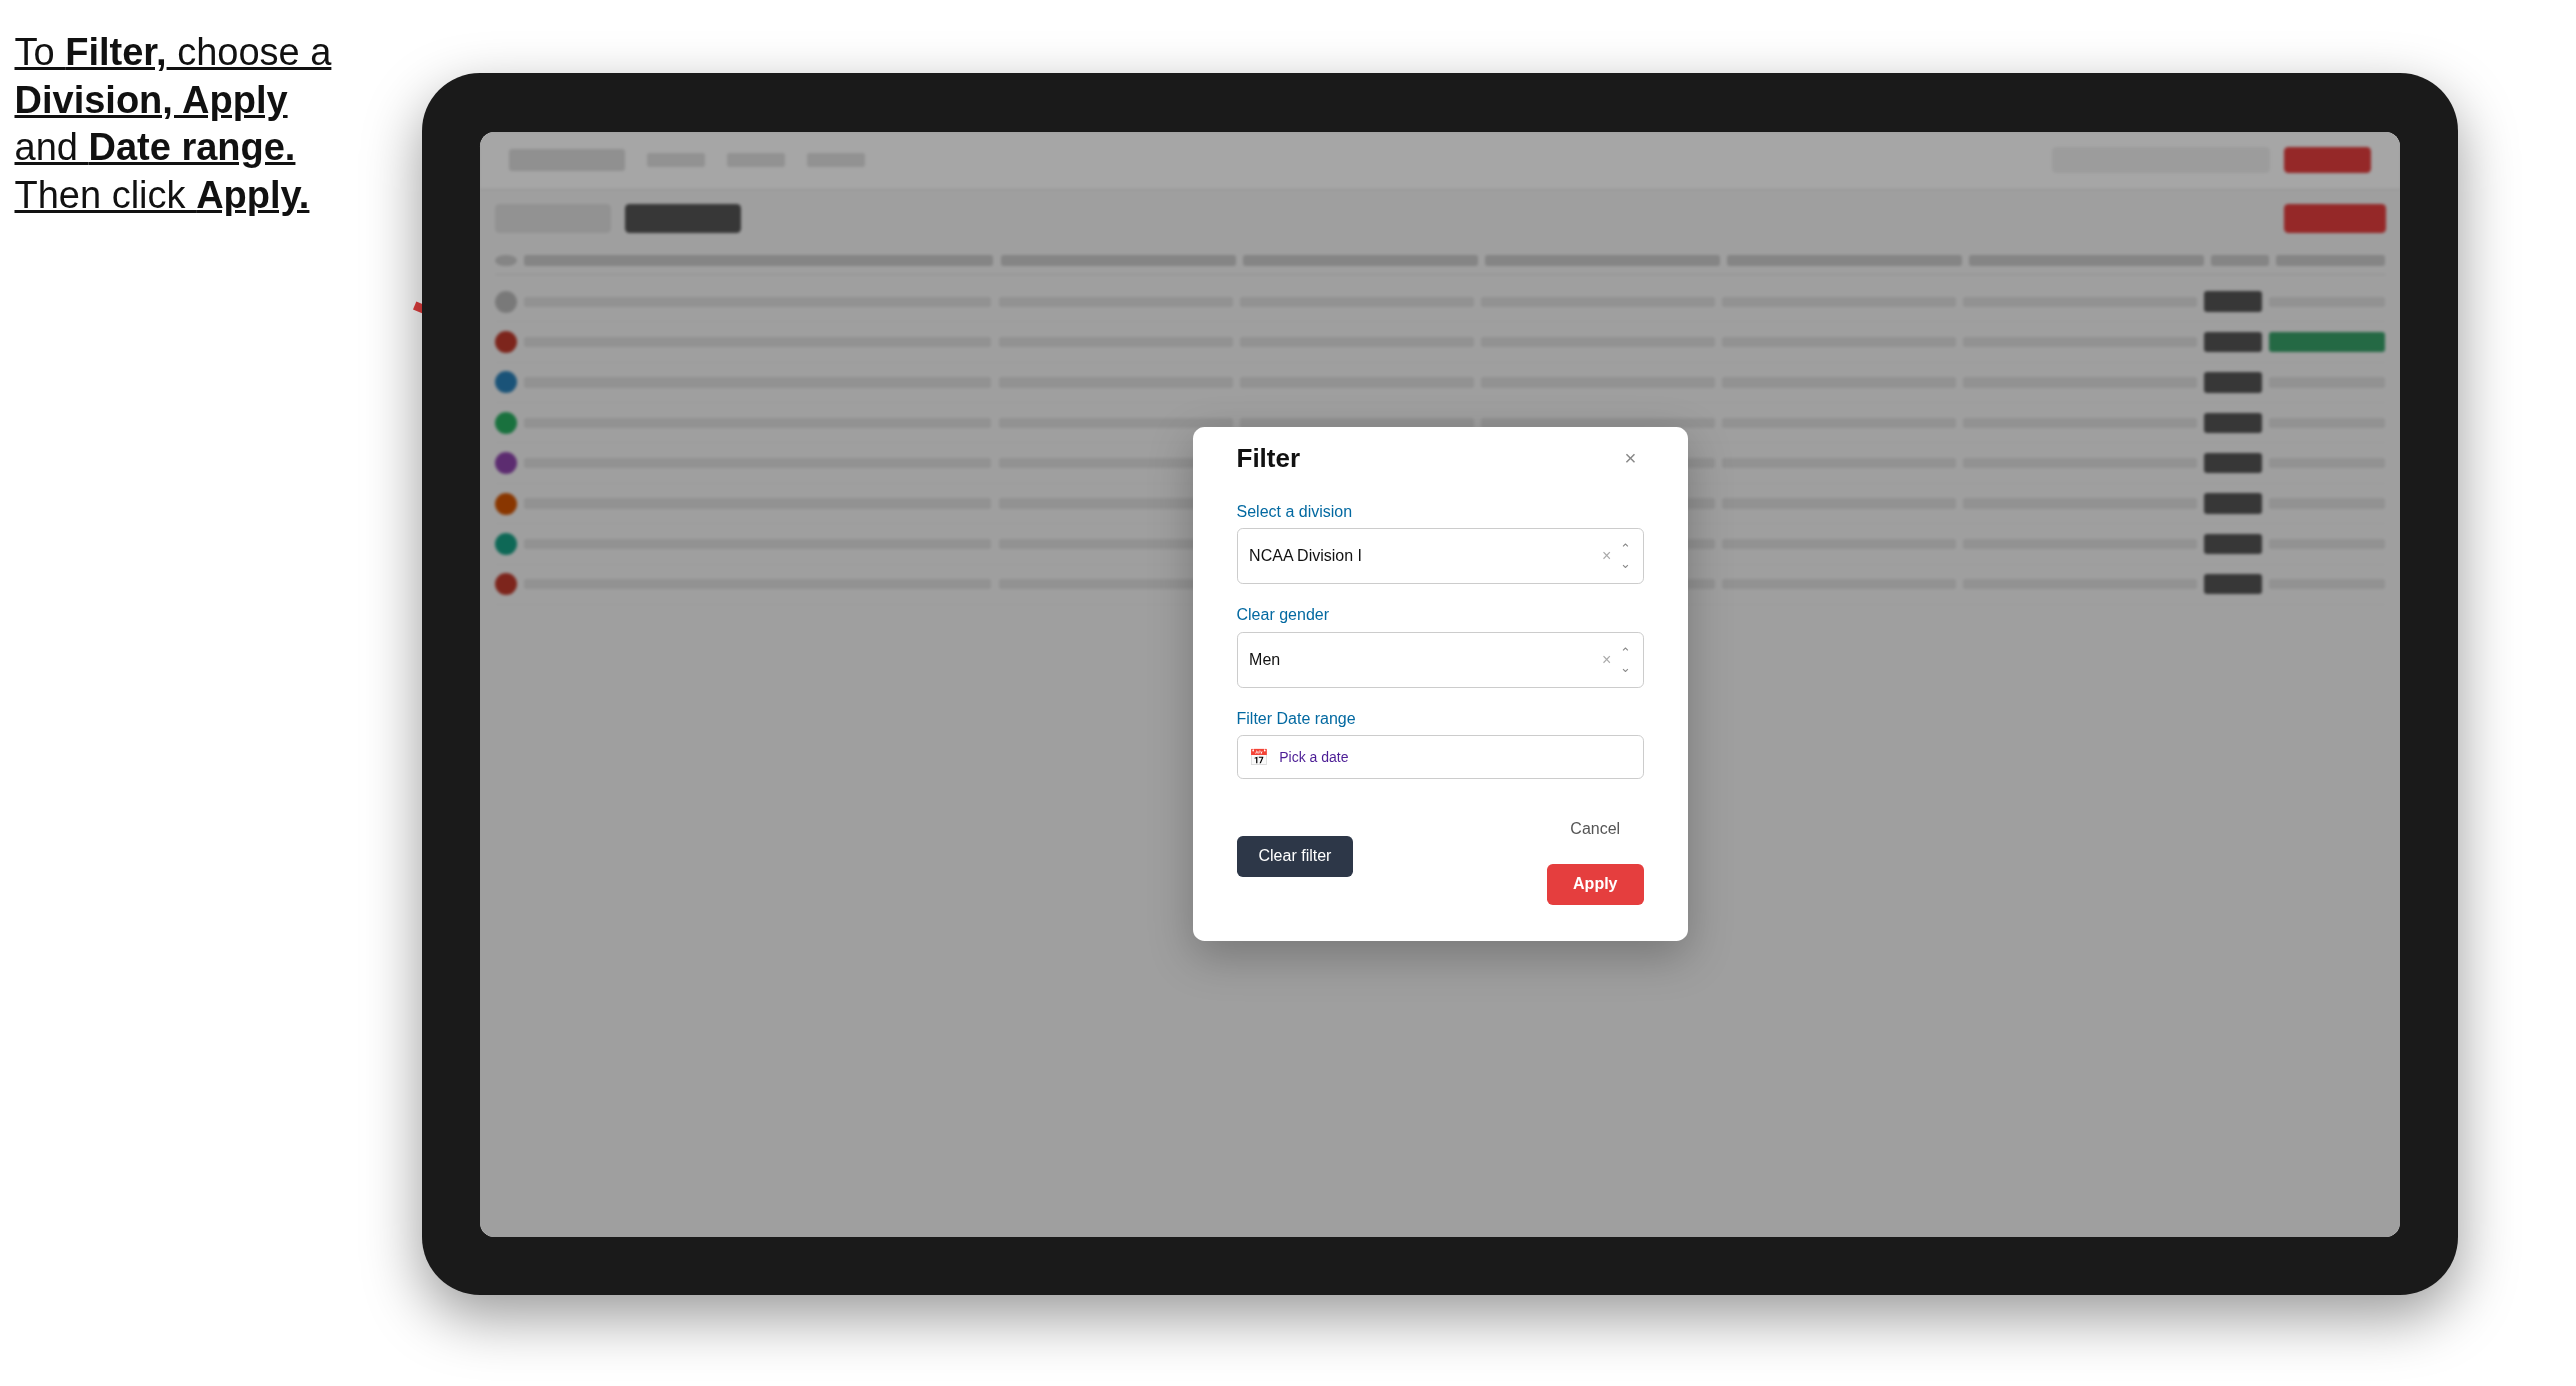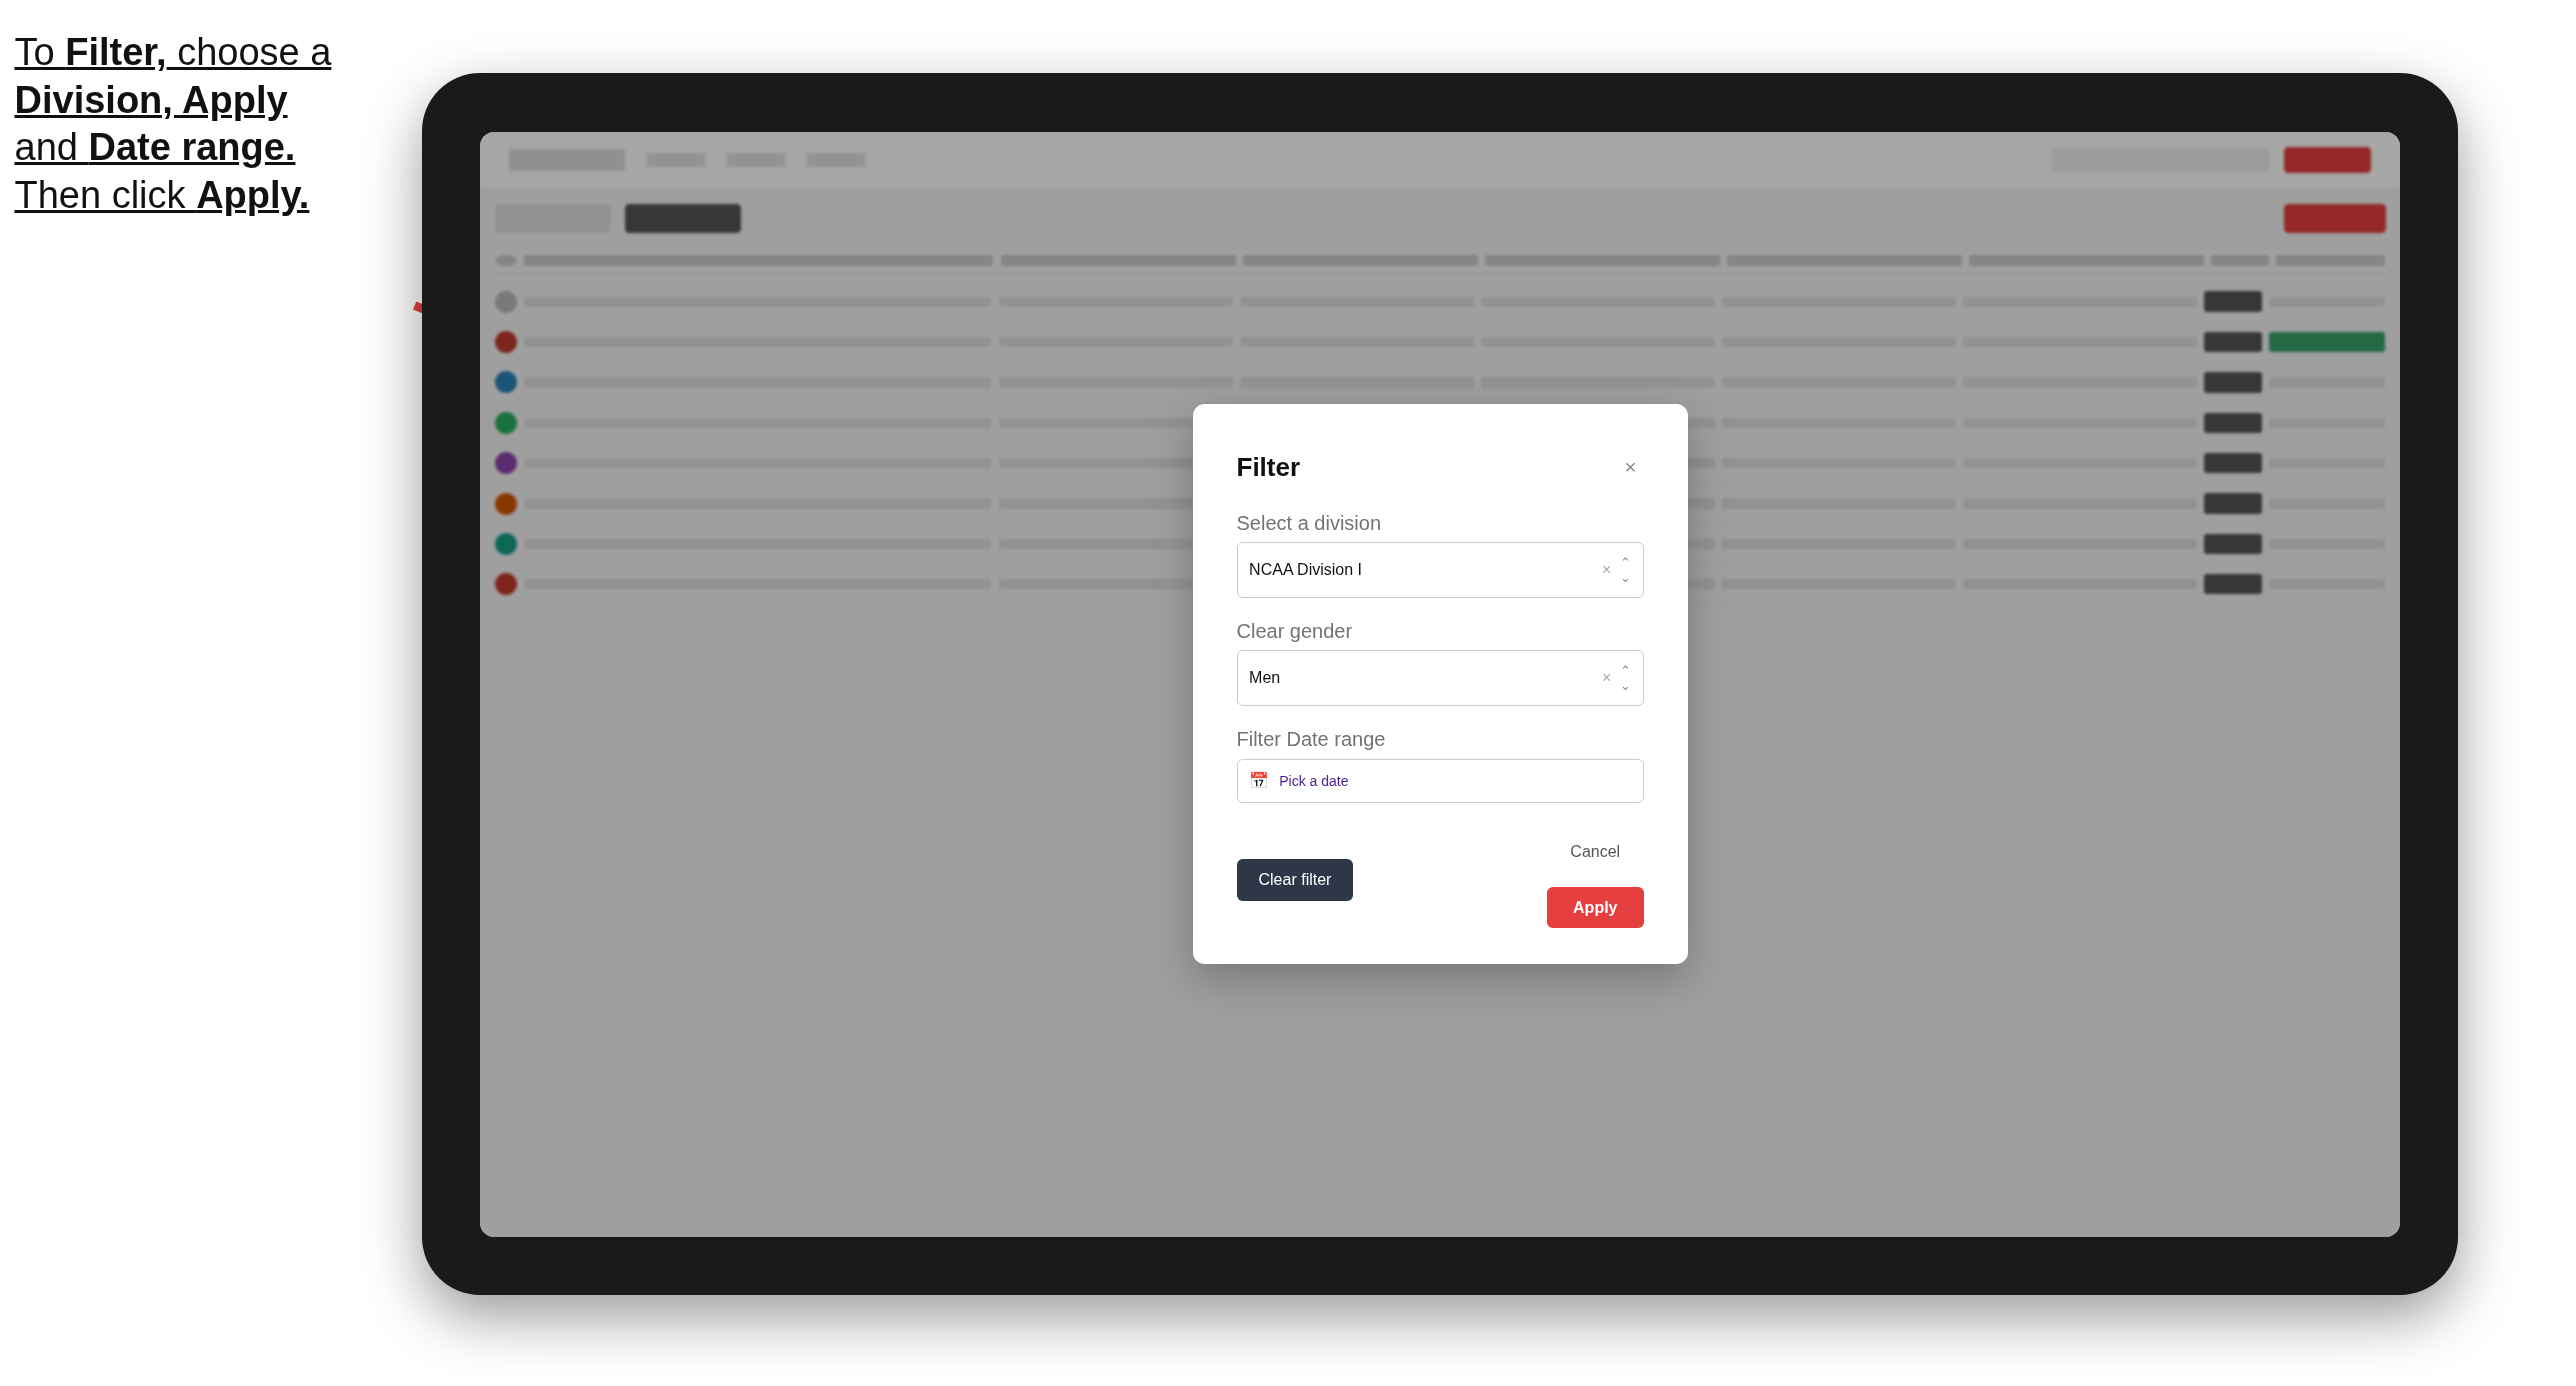--- a/index.html
+++ b/index.html
@@ -218,21 +218,21 @@
       align-items: center;
       justify-content: center;
       z-index: 10;
     }
 
     
     .filter-modal {
       background: #fff;
       border-radius: 11.6px;
       width: 495px;
-      padding: 48px 44px 36px 44px;
+      padding: 16px 44px 36px 44px;
       position: relative;
       box-shadow: 0 14.5px 44px rgba(0,0,0,0.25);
     }
 
     .modal-header {
       display: flex;
       align-items: center;
       justify-content: space-between;
       margin-bottom: 29px;
     }
@@ -253,22 +253,22 @@
       color: #888;
       font-size: 20.4px;
       line-height: 1;
     }
 
     .modal-field {
       margin-bottom: 22px;
     }
 
     .modal-label {
-      font-size: 20px;
-      color: #737373;
+      font-size: 16px;
+      color: #0369a1;
       margin-bottom: 7.3px;
       display: block;
     }
 
     .modal-select {
       width: 100%;
       height: 56px;
       border: 1.1px solid #ccc;
       border-radius: 5.8px;
       display: flex;

